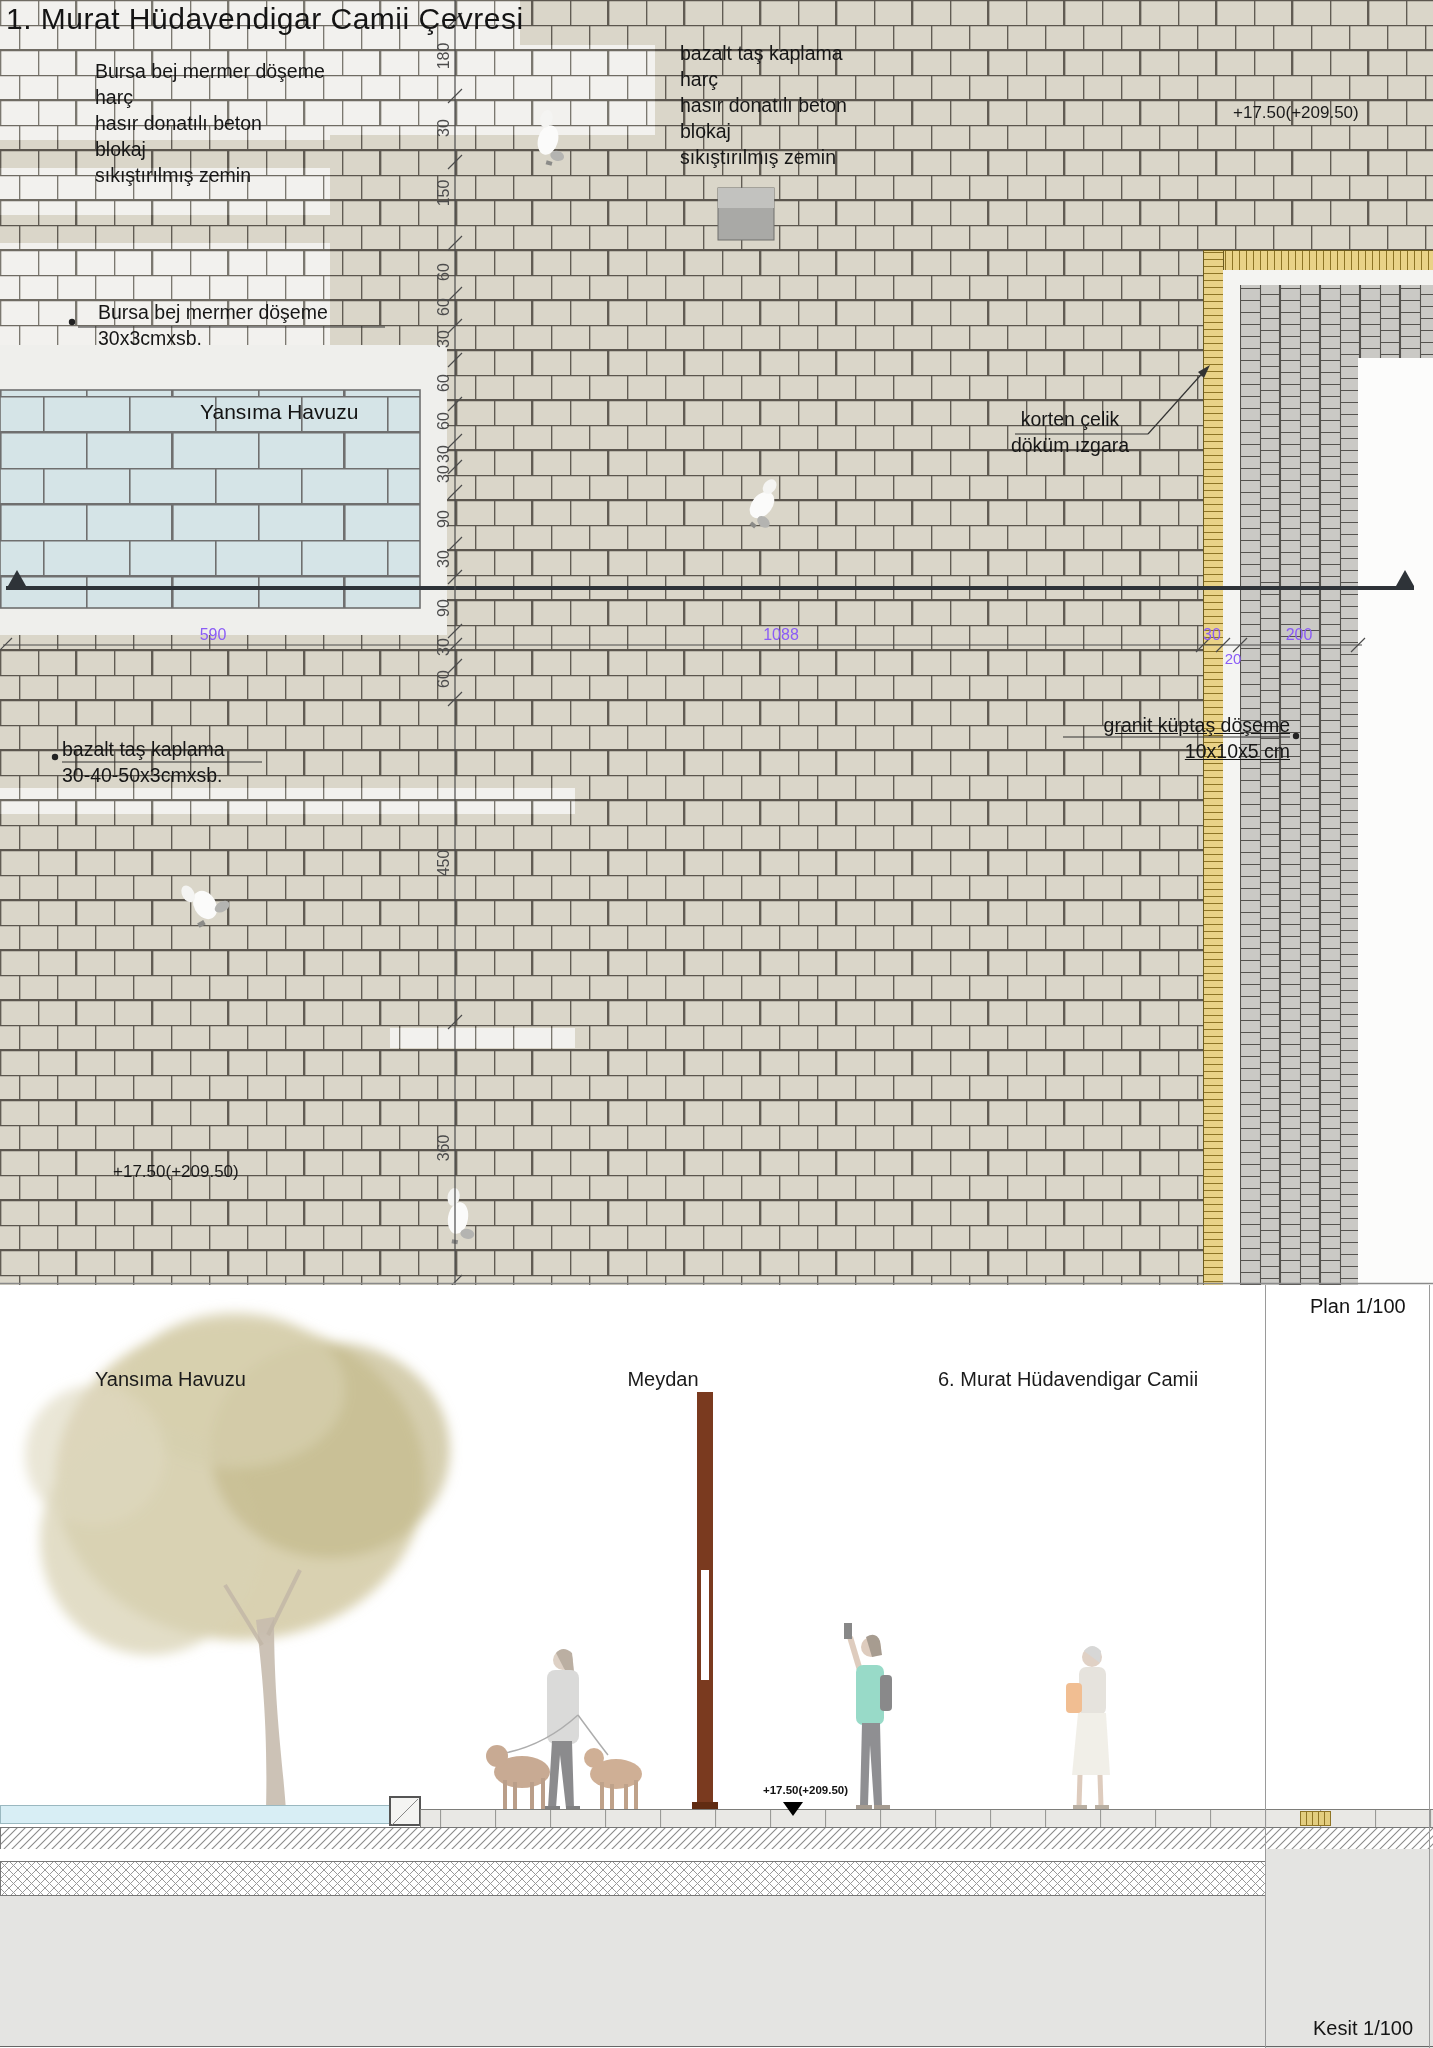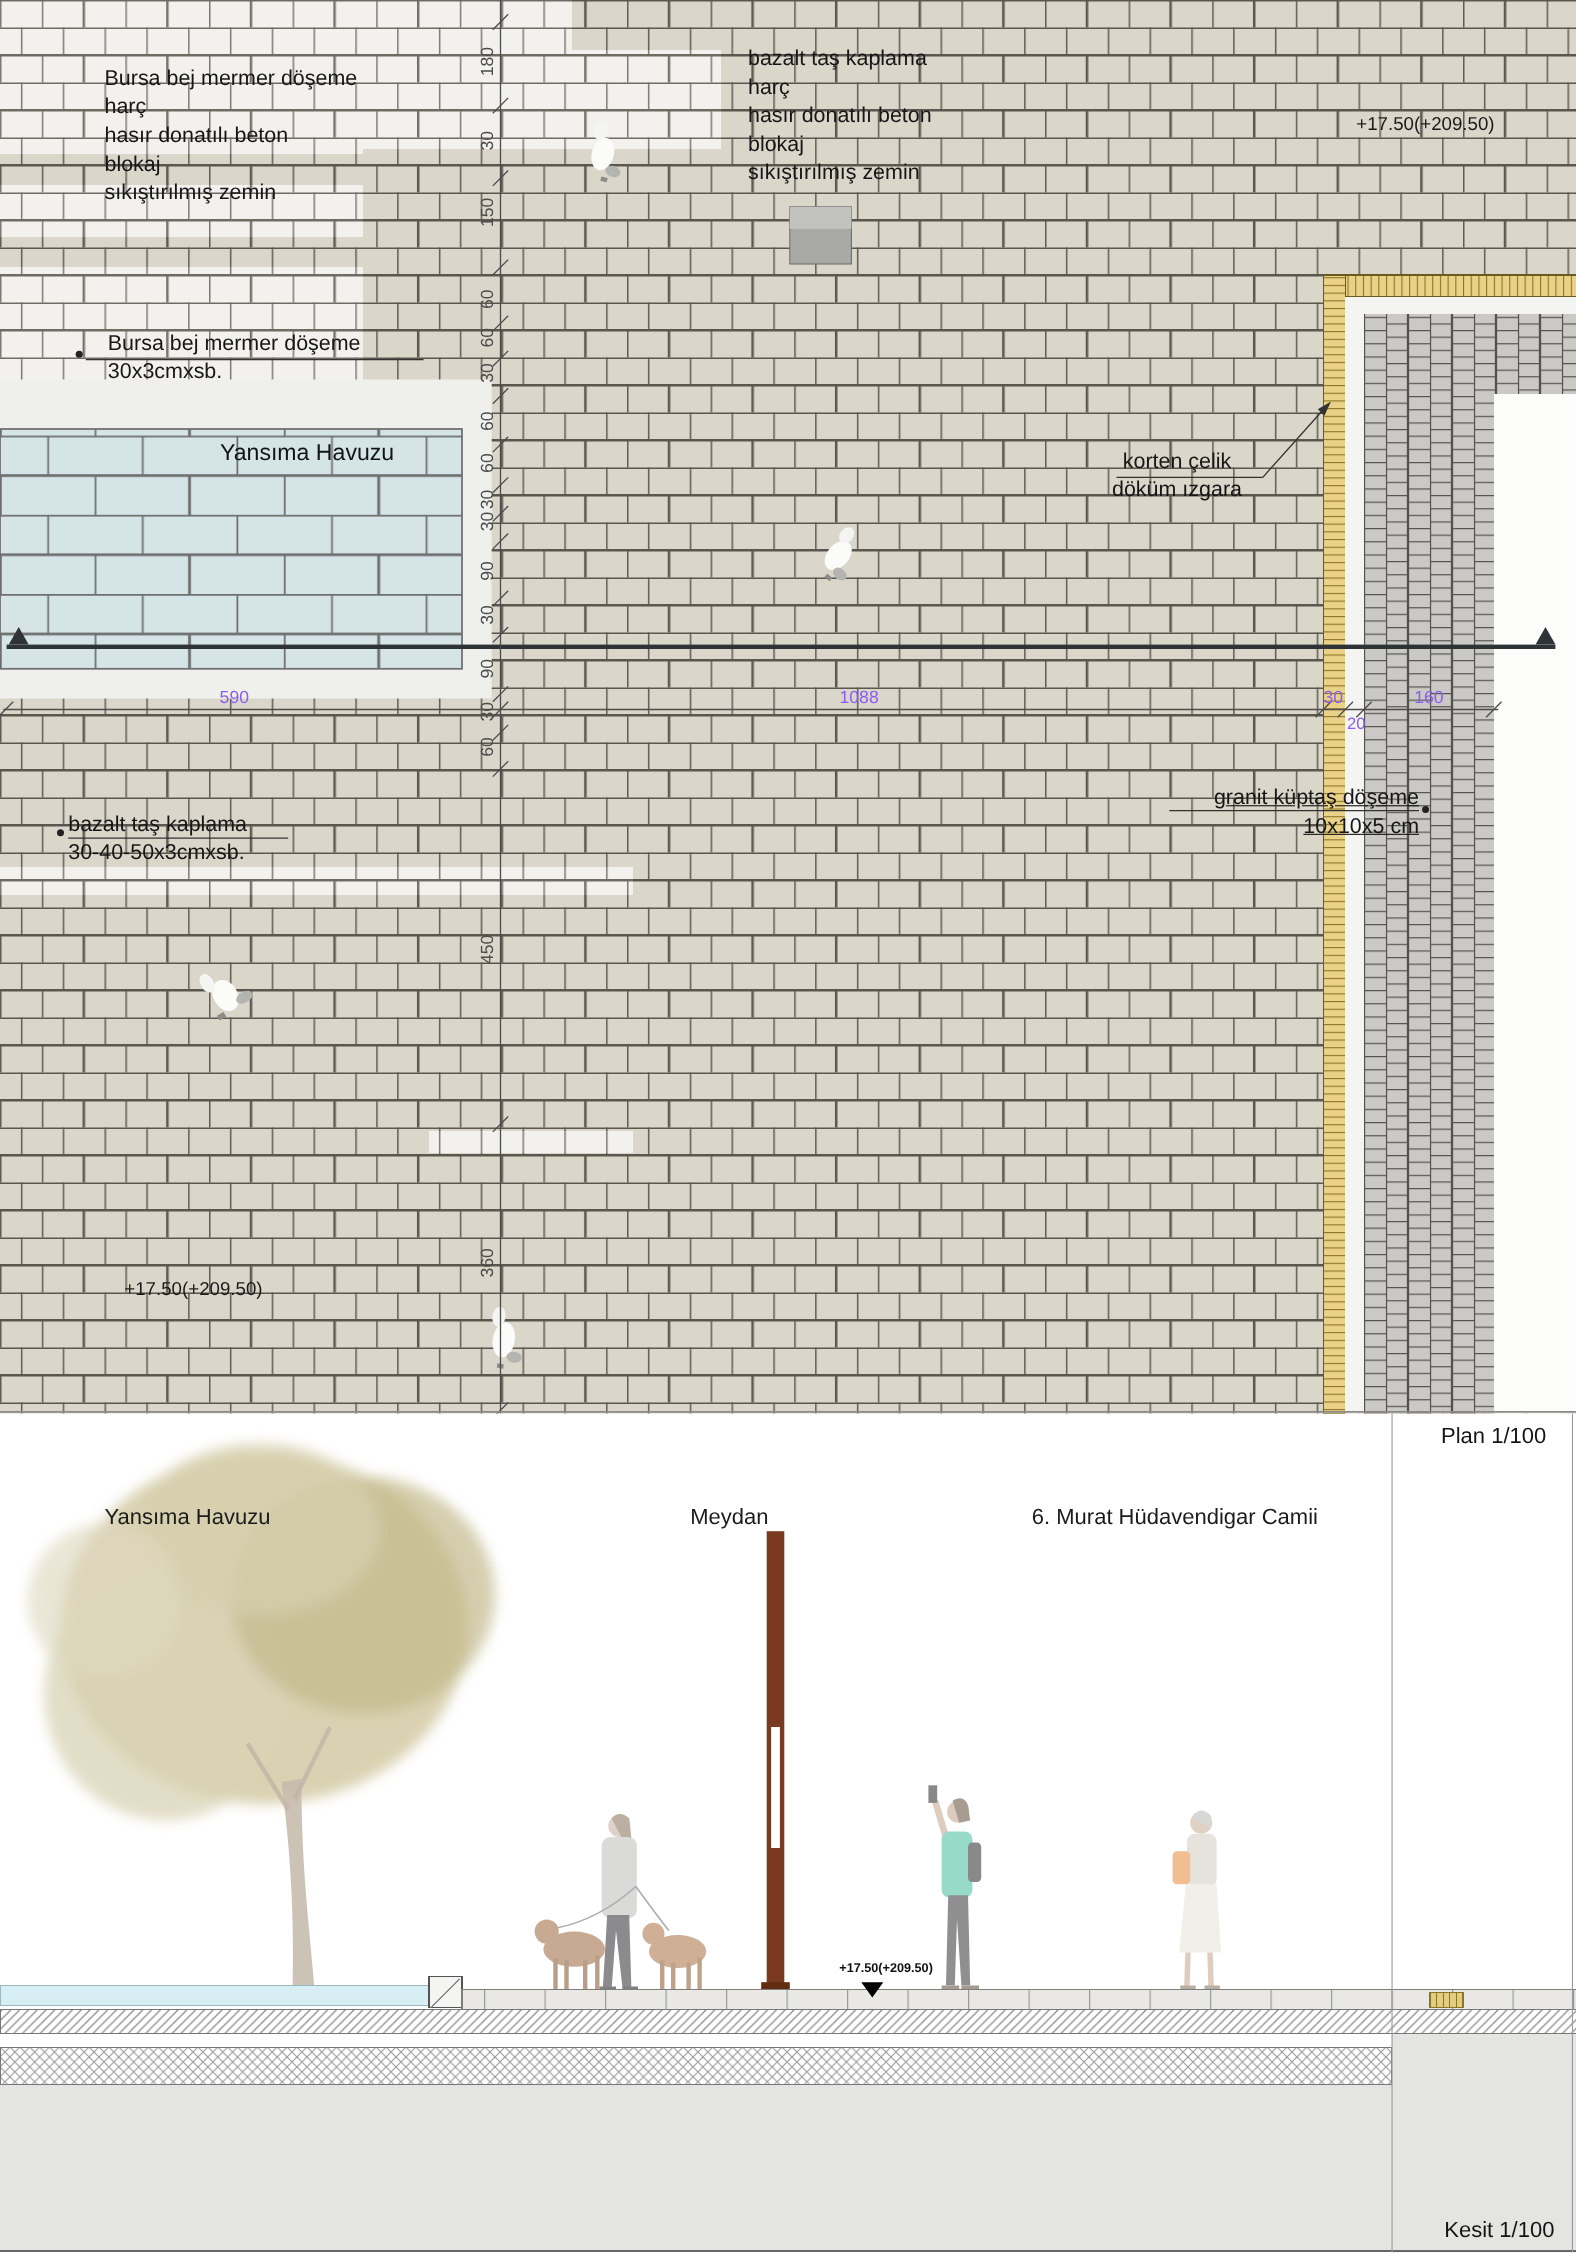--- a/index.html
+++ b/index.html
@@ -142,20 +142,21 @@
         <polygon points="1210,365 1198,372 1204,378" fill="#333"></polygon>
         <line x1="1063" y1="737" x2="1290" y2="737" stroke="#333" stroke-width="1.2"></line>
         <circle cx="1296" cy="736" r="3.2" fill="#222"></circle>
         <circle cx="55" cy="757" r="3.2" fill="#222"></circle>
         <line x1="62" y1="762" x2="262" y2="762" stroke="#333" stroke-width="1.2"></line>
       </g>
 
       <line x1="0" y1="1283.5" x2="1433" y2="1283.5" stroke="#8a8a8a" stroke-width="1.5"></line>
     </svg>
 
+    <div class="abs title" style="left:6px;top:2px;">1. Murat Hüdavendigar Camii Çevresi</div>
 
     <div class="abs note" style="left:95px;top:58px;">
       <div>Bursa bej mermer döşeme</div>
       <div>harç</div>
       <div>hasır donatılı beton</div>
       <div>blokaj</div>
       <div>sıkıştırılmış zemin</div>
     </div>
 
     <div class="abs note" style="left:680px;top:40px;">
@@ -189,21 +190,21 @@
       <div>bazalt taş kaplama</div>
       <div>30-40-50x3cmxsb.</div>
     </div>
 
     <div class="abs elev" style="left:113px;top:1162px;">+17.50(+209.50)</div>
 
     <div class="abs dimh" style="left:173px;top:626px;">590</div>
     <div class="abs dimh" style="left:741px;top:626px;">1088</div>
     <div class="abs dimh" style="left:1172px;top:626px;">30</div>
     <div class="abs dimh" style="left:1193px;top:650px;font-size:15px;">20</div>
-    <div class="abs dimh" style="left:1259px;top:626px;">160</div>
+    <div class="abs dimh" style="left:1259px;top:626px;">200</div>
 
     <div class="abs dimv" style="left:422px;top:47px;">180</div>
     <div class="abs dimv" style="left:422px;top:119px;">30</div>
     <div class="abs dimv" style="left:422px;top:184px;">150</div>
     <div class="abs dimv" style="left:422px;top:263px;">60</div>
     <div class="abs dimv" style="left:422px;top:298px;">60</div>
     <div class="abs dimv" style="left:422px;top:330px;">30</div>
     <div class="abs dimv" style="left:422px;top:374px;">60</div>
     <div class="abs dimv" style="left:422px;top:412px;">60</div>
     <div class="abs dimv" style="left:422px;top:445px;">30</div>

